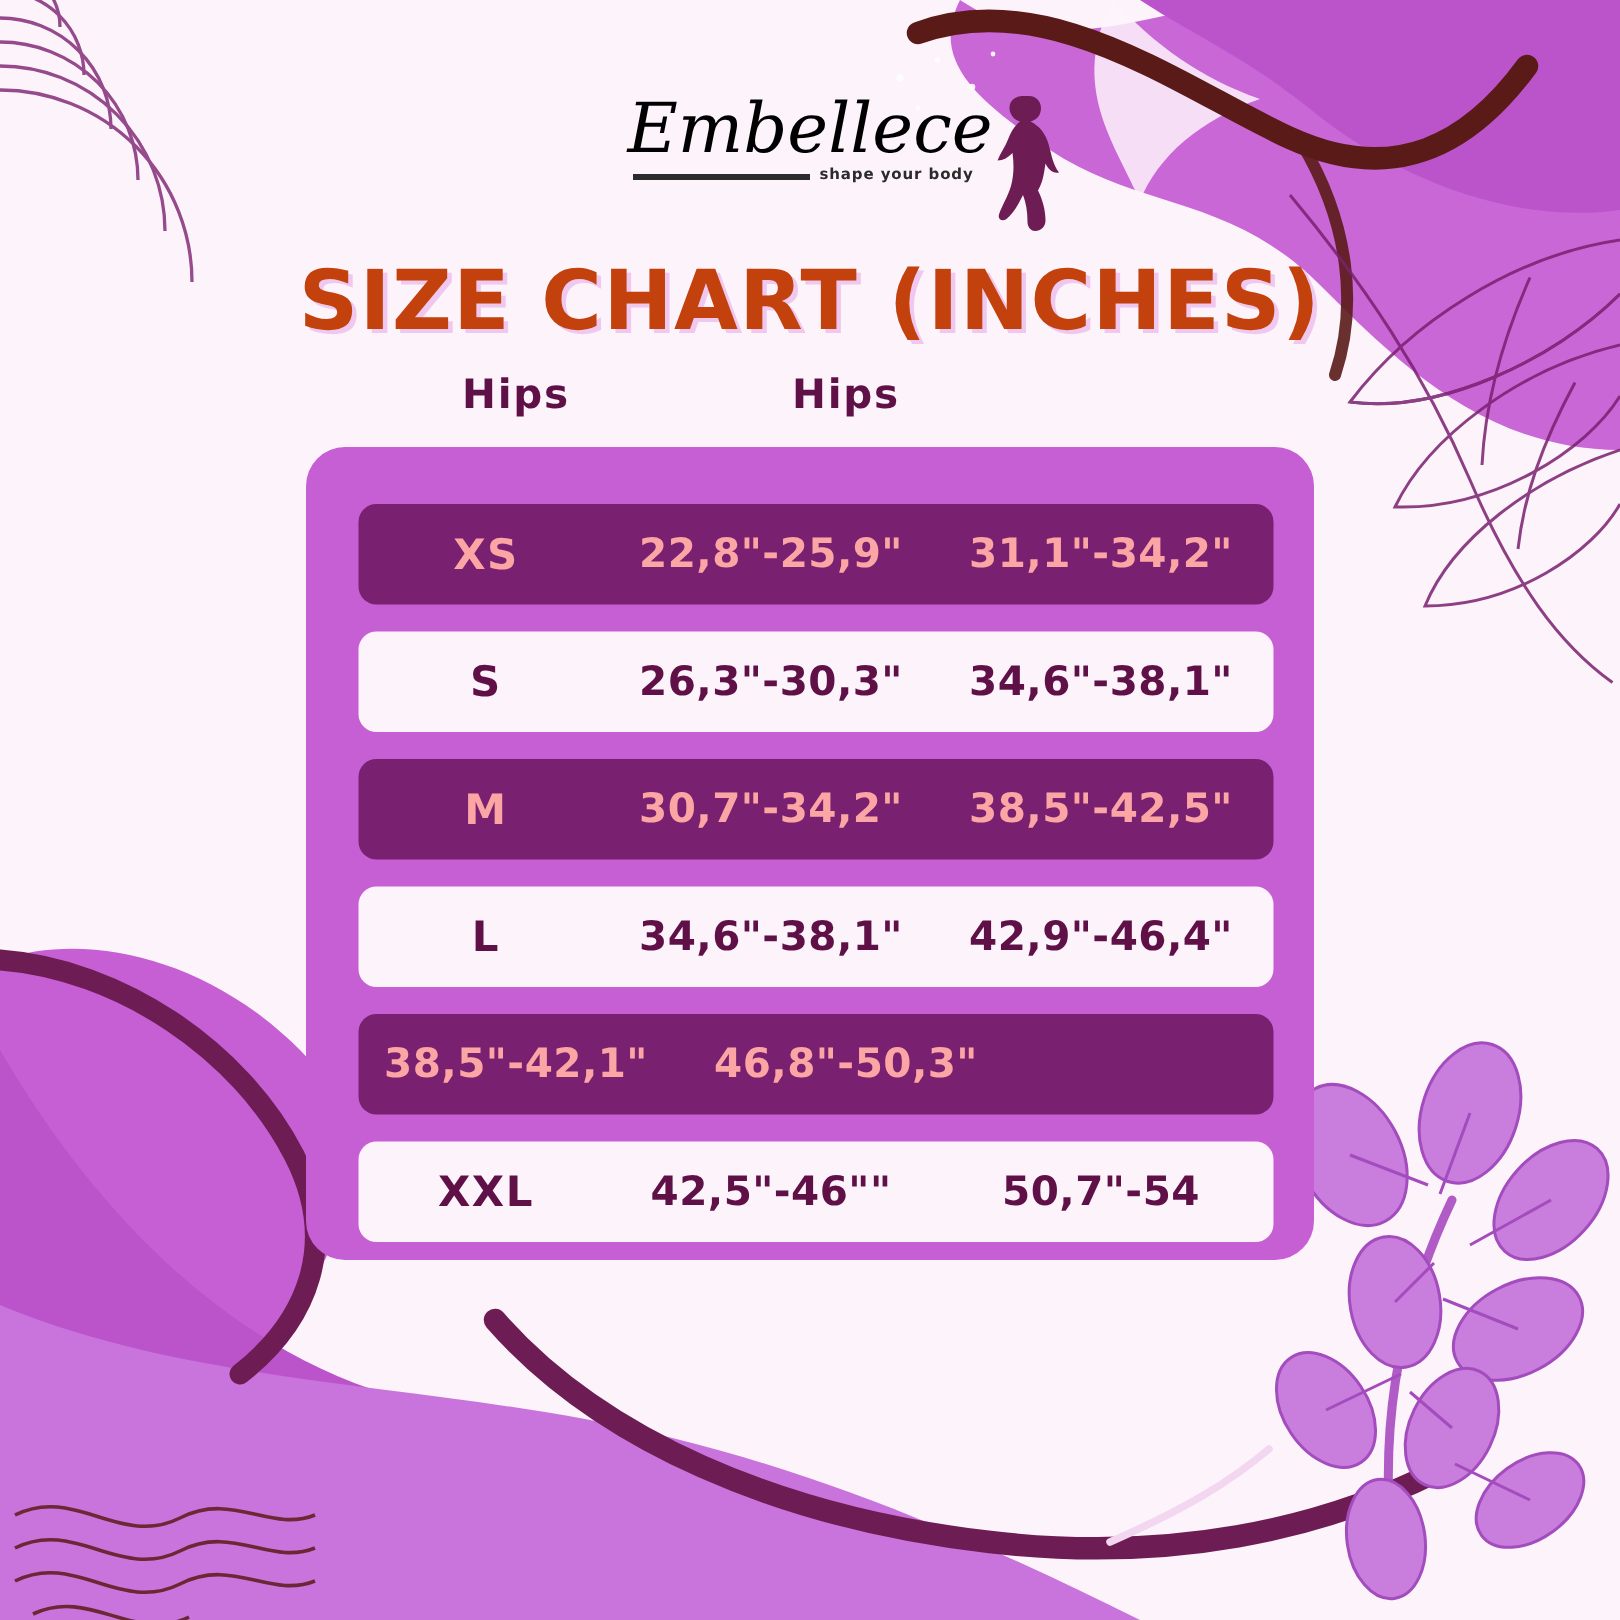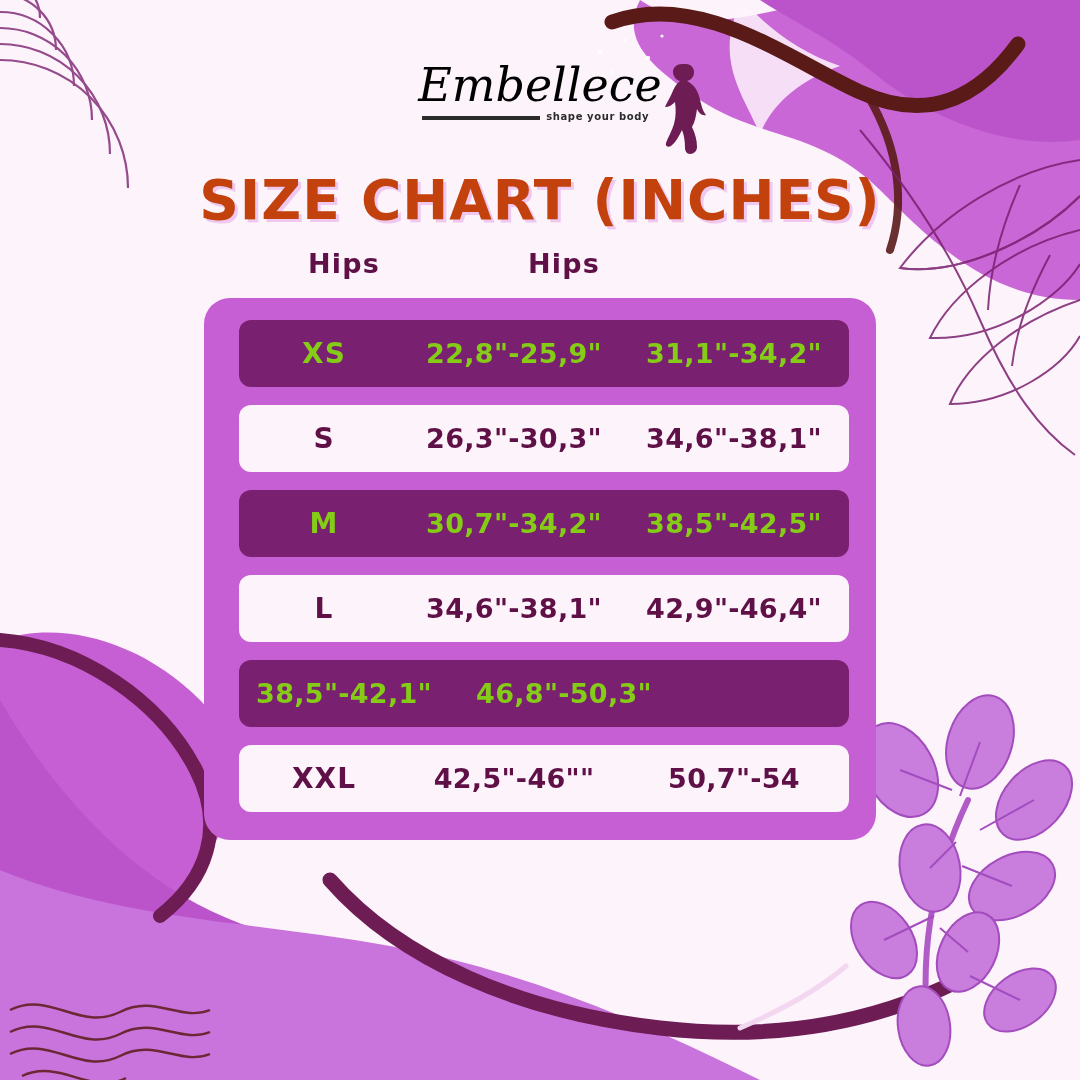--- a/index.html
+++ b/index.html
@@ -111,21 +111,21 @@
   }
   .row {
     display: flex;
     align-items: center;
     height: 67px;
     border-radius: 12px;
     margin-bottom: 18px;
     font-weight: bold;
   }
   .row:last-child { margin-bottom: 0; }
-  .row.dark  { background: #7a2070; color: #84cc16; }
+  .row.dark  { background: #7a2070; color: #fca5a5; margin-top: 16px; }
   .row.light { background: #fdf3fb; color: #5f1147; }
   .cell-size  { width: 170px; text-align: center; font-size: 28px; letter-spacing: 1px; }
   .cell-waist { width: 210px; text-align: center; font-size: 27px; letter-spacing: 0.3px; }
   .cell-hips  { width: 230px; text-align: center; font-size: 27px; letter-spacing: 0.3px; }
 </style>
 </head>
 <body>
 
 <div class="bg">
   <svg width="1080" height="1080" viewBox="0 0 1080 1080">

